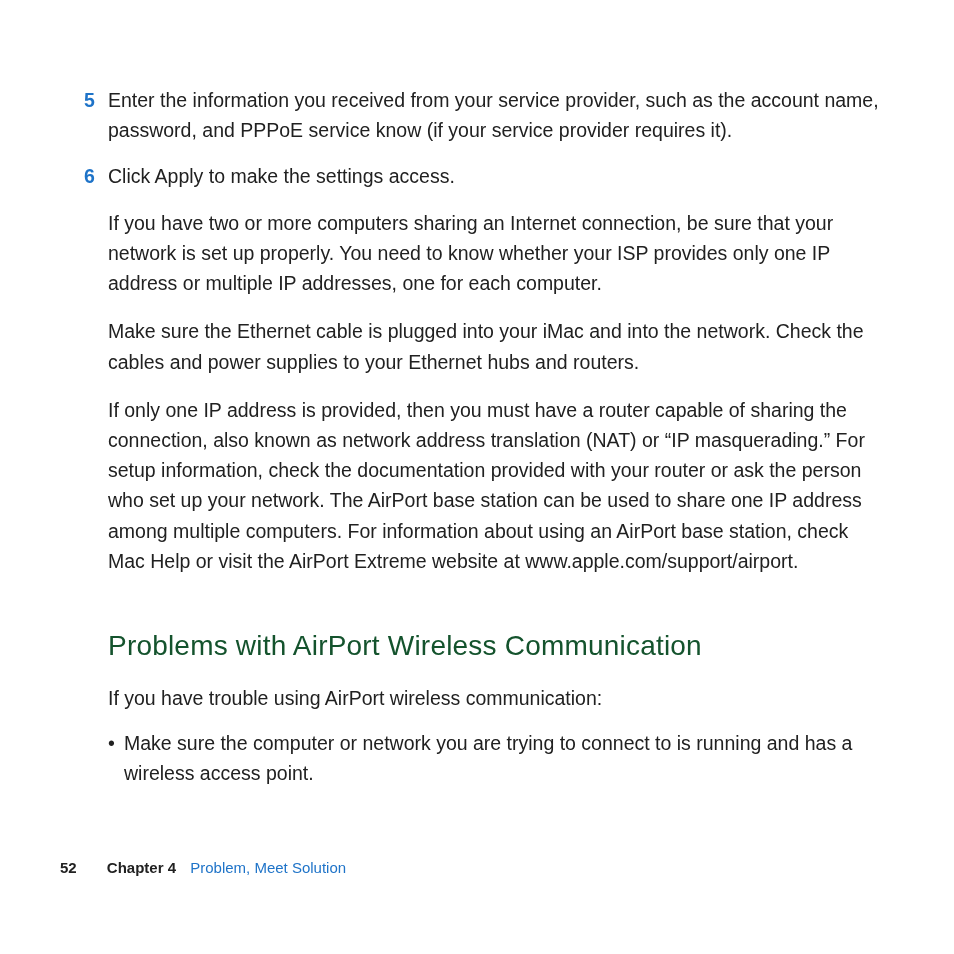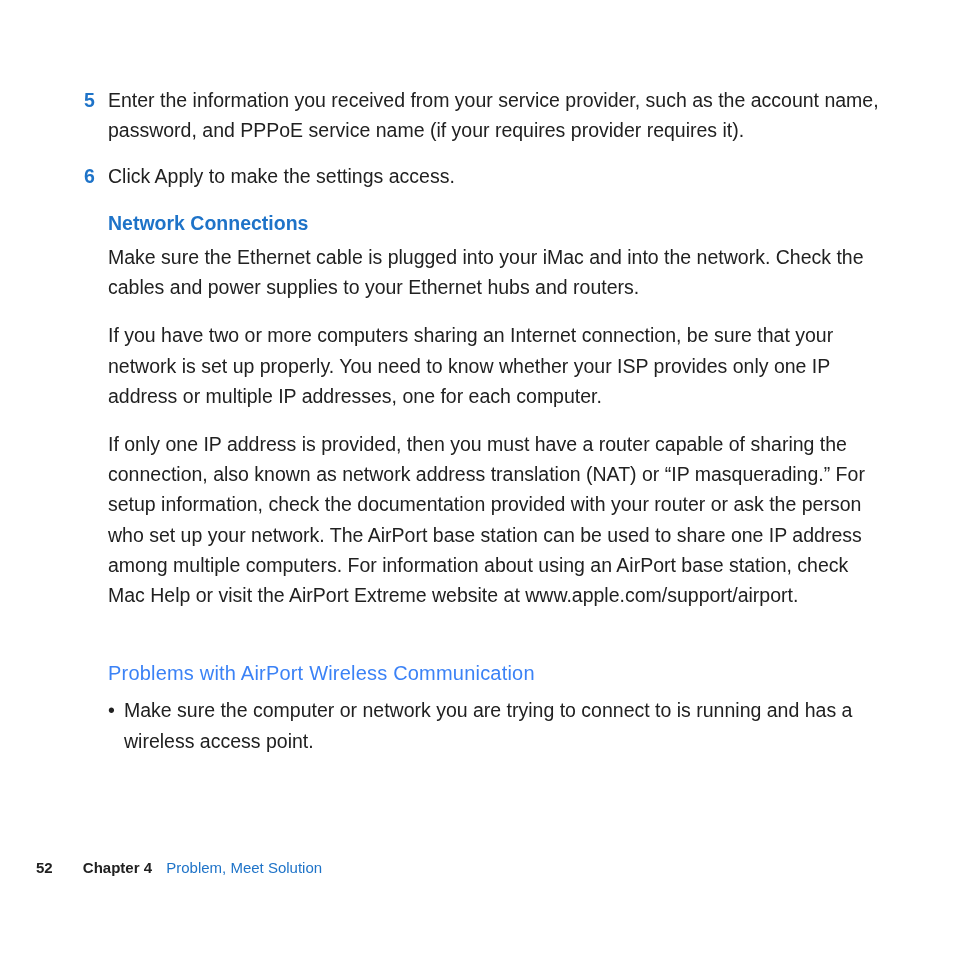--- a/index.html
+++ b/index.html
@@ -41,25 +41,25 @@
     font-weight: 700;
     color: #1e73c8;
     font-size: 19.5px;
     margin-bottom: 4px;
   }
   .para {
     margin-bottom: 18px;
   }
   .para:last-child { margin-bottom: 0; }
   .heading {
-    color: #3b82f6;
-    font-size: 20px;
+    color: #14532d;
+    font-size: 28px;
     font-weight: 400;
     margin-top: 48px;
-    margin-bottom: 6px;
+    margin-bottom: 16px;
     letter-spacing: 0.2px;
   }
   .intro {
     margin-bottom: 14px;
   }
   .bullet {
     position: relative;
     padding-left: 16px;
     margin-bottom: 4px;
   }
@@ -67,21 +67,21 @@
     content: "•";
     position: absolute;
     left: 0;
     top: 0;
     font-size: 19.5px;
     color: #212121;
   }
   .footer {
     position: absolute;
     bottom: 79px;
-    left: 36px;
+    left: 60px;
     font-size: 15px;
     line-height: 1;
     margin-top: 28px;
   }
   .page-no {
     font-weight: 700;
     color: #212121;
     margin-right: 26px;
   }
   .chap-label {
@@ -94,36 +94,36 @@
     font-weight: 400;
   }
 </style>
 </head>
 <body>
 
 <div class="page">
 
   <div class="step">
     <span class="step-num">5</span>
-    <span class="step-text">Enter the information you received from your service provider, such as the account name, password, and PPPoE service name (if your requires provider requires it).</span>
+    <span class="step-text">Enter the information you received from your service provider, such as the account name, password, and PPPoE service know (if your service provider requires it).</span>
   </div>
 
   <div class="step">
     <span class="step-num">6</span>
     <span class="step-text">Click Apply to make the settings access.</span>
   </div>
 
   <div class="section">
-    <div class="subheading">Network Connections</div>
+    <div class="para">If you have two or more computers sharing an Internet connection, be sure that your network is set up properly. You need to know whether your ISP provides only one IP address or multiple IP addresses, one for each computer.</div>
     <div class="para">Make sure the Ethernet cable is plugged into your iMac and into the network. Check the cables and power supplies to your Ethernet hubs and routers.</div>
-    <div class="para">If you have two or more computers sharing an Internet connection, be sure that your network is set up properly. You need to know whether your ISP provides only one IP address or multiple IP addresses, one for each computer.</div>
     <div class="para">If only one IP address is provided, then you must have a router capable of sharing the connection, also known as network address translation (NAT) or “IP masquerading.” For setup information, check the documentation provided with your router or ask the person who set up your network. The AirPort base station can be used to share one IP address among multiple computers. For information about using an AirPort base station, check Mac Help or visit the AirPort Extreme website at www.apple.com/support/airport.</div>
   </div>
 
   <div class="heading">Problems with AirPort Wireless Communication</div>
+  <div class="intro">If you have trouble using AirPort wireless communication:</div>
   <div class="bullet">
     <span>Make sure the computer or network you are trying to connect to is running and has a wireless access point.</span>
   </div>
 
 </div>
 
 <div class="footer">
   <span class="page-no">52</span>
   <span class="chap-label">Chapter 4</span>
   <span class="chap-title">Problem, Meet Solution</span>

